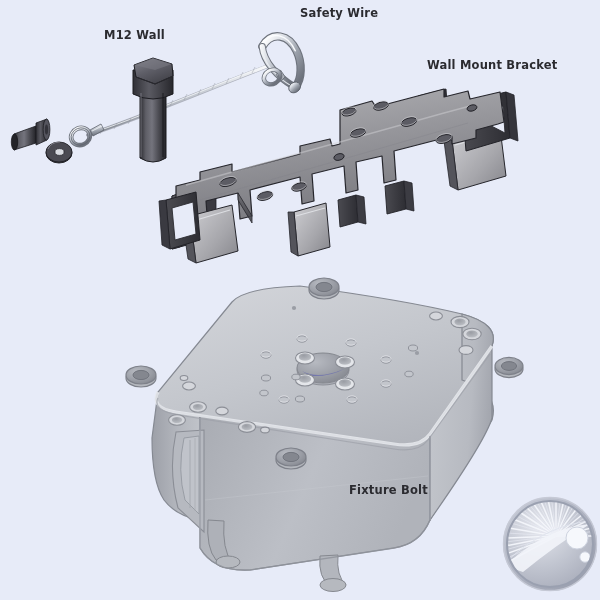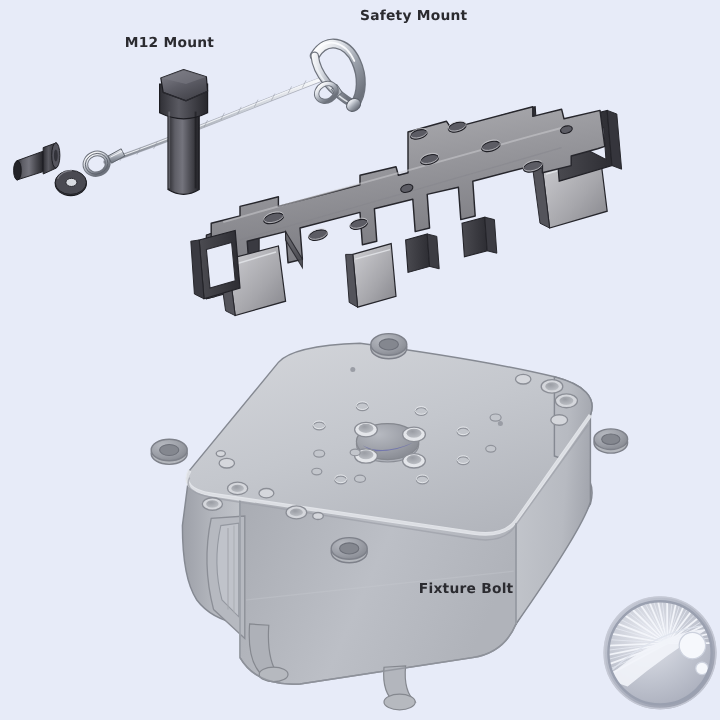--- a/index.html
+++ b/index.html
@@ -525,20 +525,21 @@
         <circle cx="577" cy="538" r="11" fill="#f6f8fc" stroke="#cdd2de" stroke-width="1"></circle>
         <circle cx="585" cy="557" r="5.2" fill="#f6f8fc" stroke="#cdd2de" stroke-width="1"></circle>
 
         <path d="M507 570 Q550 600 598 572 L598 592 L507 592 Z" fill="#b0b4c1" opacity="0.35"></path>
       </g>
       <circle cx="550" cy="544" r="43" fill="none" stroke="#9aa0b0" stroke-width="2"></circle>
       <circle cx="550" cy="544" r="46.5" fill="none" stroke="#c6cad6" stroke-width="1.4" opacity="0.9"></circle>
     </g>
   </svg>
 
-  <div class="callout c-m12" style="left: 104px; top: 30px;">M12 Mount</div>
-
-  <div class="callout c-wire" style="left: 300px; top: 8px;">Safety Mount</div>
-
+  <div class="callout c-m12" style="left: 104px; top: 30px;">M12 Wall</div>
+
+  <div class="callout c-wire" style="left: 300px; top: 8px;">Safety Wire</div>
+
+  <div class="callout c-bracket" style="left: 427px; top: 60px;">Wall Mount Bracket</div>
 
   <div class="callout c-base" style="left: 349px; top: 485px;">Fixture Bolt</div>
 
 </div>
 
 </body></html>

